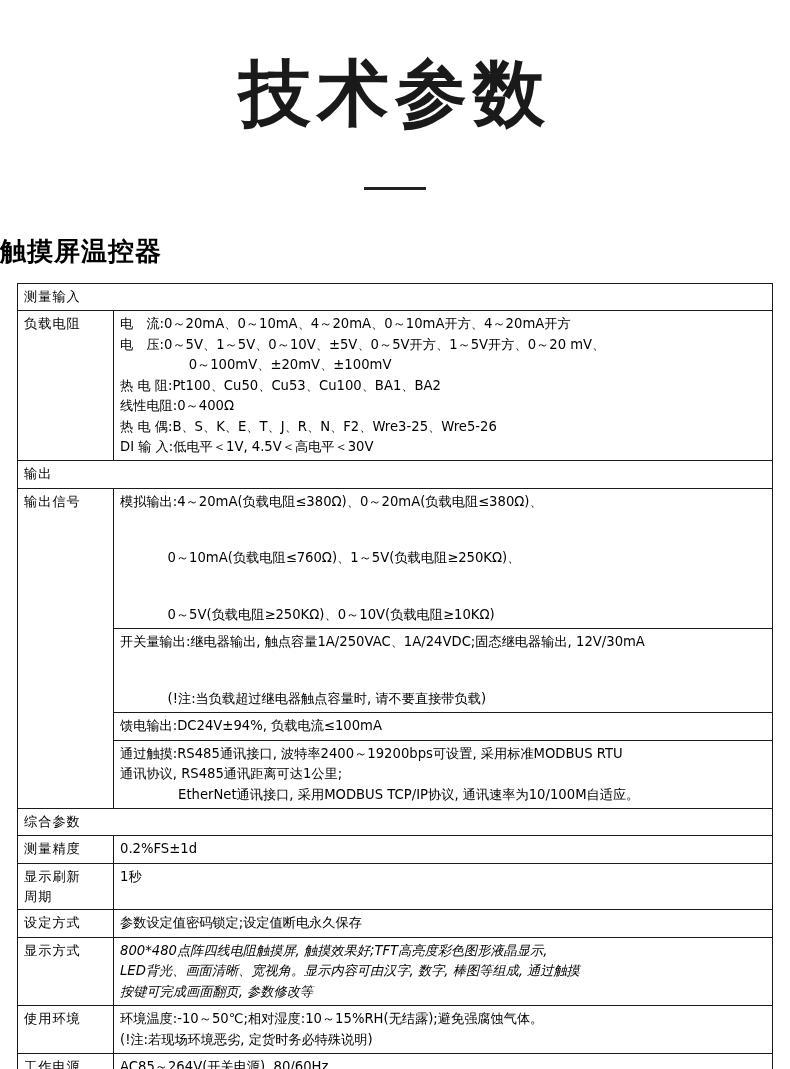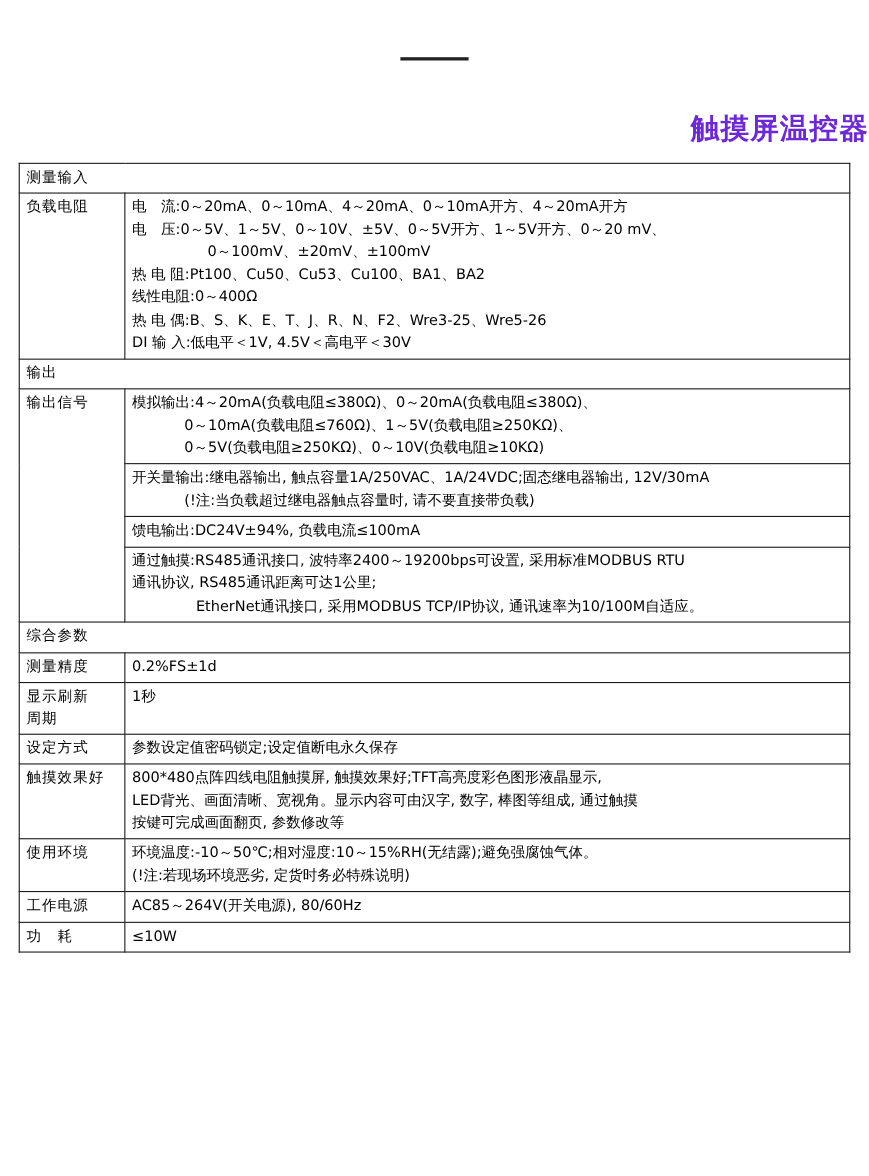--- a/index.html
+++ b/index.html
@@ -32,24 +32,24 @@
     line-height: 1.15;
     font-family: "DejaVu Sans", "Liberation Sans", sans-serif;
   }
   .divider {
     width: 62px;
     height: 3px;
     background: #222;
     margin: 52px auto 0 auto;
   }
   .subtitle {
-    text-align: right;
+    text-align: left;
     font-size: 26px;
     font-weight: bold;
-    color: #6d28d9;
+    color: #000000;
     margin: 44px 0 14px 0;
     letter-spacing: 1px;
   }
   table.spec {
     border-collapse: collapse;
     width: 756px;
     margin: 0 auto;
     table-layout: fixed;
     font-size: 13.2px;
     line-height: 1.55;
@@ -62,30 +62,31 @@
   td.label {
     width: 96px;
     letter-spacing: 1px;
     white-space: nowrap;
   }
   td.section {
     letter-spacing: 1px;
   }
   .nowrap-line { white-space: nowrap; }
   .indent-1 { padding-left: 5.2em; }
-  .indent-2 { padding-left: 3.6em; }
+  .indent-2 { padding-left: 3.6em; margin-top: 36px; }
   .indent-3 { padding-left: 4.4em; }
-  .pad-b { padding-bottom: 14px; }
+  .pad-b { padding-bottom: 14px; font-style: italic; }
   .label-2line { line-height: 1.5; }
 </style>
 </head>
 <body>
 
 <div class="page">
 
+  <h1 class="main-title">技术参数</h1>
 
   <div class="divider"></div>
 
   <h2 class="subtitle">触摸屏温控器</h2>
 
   <table class="spec">
     <colgroup>
       <col style="width:96px">
       <col>
     </colgroup>
@@ -155,21 +156,21 @@
         </td>
         <td>1秒</td>
       </tr>
 
       <tr>
         <td class="label">设定方式</td>
         <td>参数设定值密码锁定;设定值断电永久保存</td>
       </tr>
 
       <tr>
-        <td class="label">触摸效果好</td>
+        <td class="label">显示方式</td>
         <td class="pad-b">
           <div class="nowrap-line">800*480点阵四线电阻触摸屏, 触摸效果好;TFT高亮度彩色图形液晶显示,</div>
           <div class="nowrap-line">LED背光、画面清晰、宽视角。显示内容可由汉字, 数字, 棒图等组成, 通过触摸</div>
           <div class="nowrap-line">按键可完成画面翻页, 参数修改等</div>
         </td>
       </tr>
 
       <tr>
         <td class="label">使用环境</td>
         <td>

